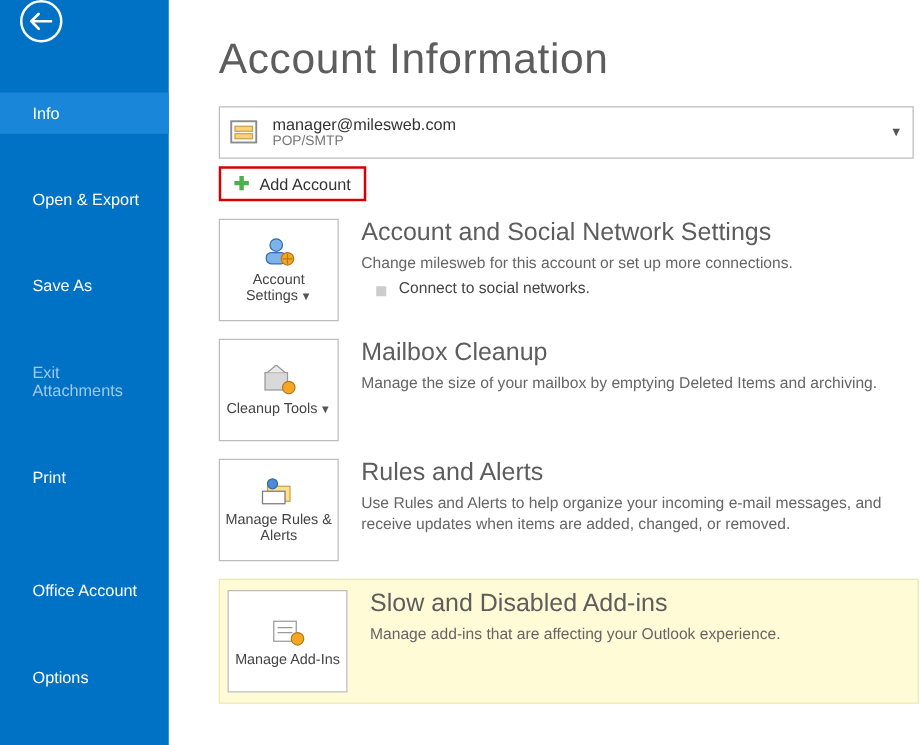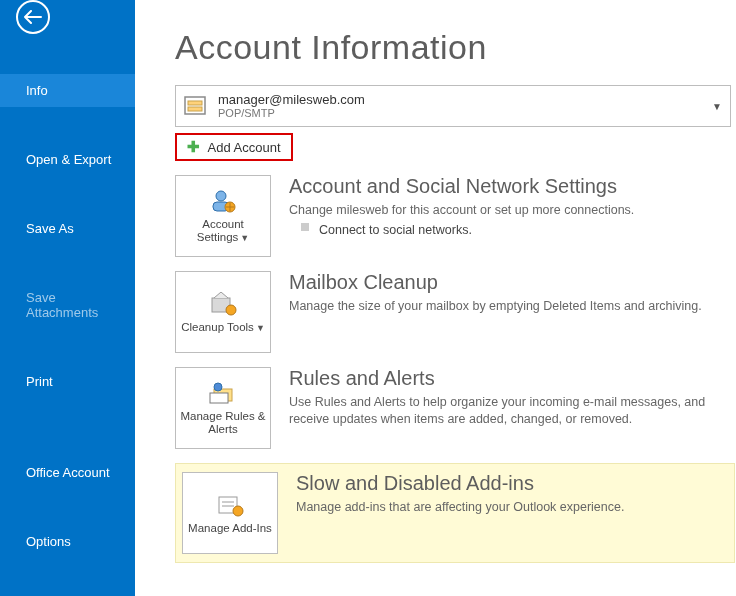--- a/index.html
+++ b/index.html
@@ -113,21 +113,21 @@
     cursor:pointer;
     flex-shrink:0;
   }
   .tile-icon { width:30px; height:26px; display:flex; align-items:center; justify-content:center; }
   .tile-label { font-size:11.5px; color:#444; text-align:center; line-height:1.1; padding:0 4px;}
   .tile-label .caret { font-size:9px; color:#555; margin-left:2px;}
 
   .section-body { flex:1; }
   .section-title { font-size: 20px; color:#5d5d5d; font-weight:400; margin:0 0 4px 0;}
   .section-desc { font-size: 12.5px; color:#666; line-height:1.35; margin:0 0 4px 0;}
-  .bullet-row { display:flex; align-items:flex-start; gap:10px; padding-left:12px;}
+  .bullet-row { display:flex; align-items:flex-end; gap:10px; padding-left:12px;}
   .bullet-square { width:8px; height:8px; background:#ccc; }
   .bullet-text { font-size:12.5px; color:#444; }
 
   svg { display:block; }
 </style>
 </head>
 <body>
 
 <div class="layout">
   <div class="sidebar">
@@ -135,21 +135,21 @@
       <div class="back-circle">
         <svg width="18" height="14" viewBox="0 0 18 14">
           <path d="M7 1 L1 7 L7 13 M1 7 H17" stroke="#fff" stroke-width="2" fill="none" stroke-linecap="round" stroke-linejoin="round"></path>
         </svg>
       </div>
     </div>
     <div class="nav">
       <div class="nav-item selected">Info</div>
       <div class="nav-item">Open &amp; Export</div>
       <div class="nav-item">Save As</div>
-      <div class="nav-item disabled">Save Attachments</div>
+      <div class="nav-item disabled">Exit Attachments</div>
       <div class="nav-item">Print</div>
       <div class="nav-spacer"></div>
       <div class="nav-item">Office Account</div>
       <div class="nav-item">Options</div>
       <div class="nav-item">Exit</div>
     </div>
   </div>
 
   <div class="main">
     <div class="page-title">Account Information</div>

